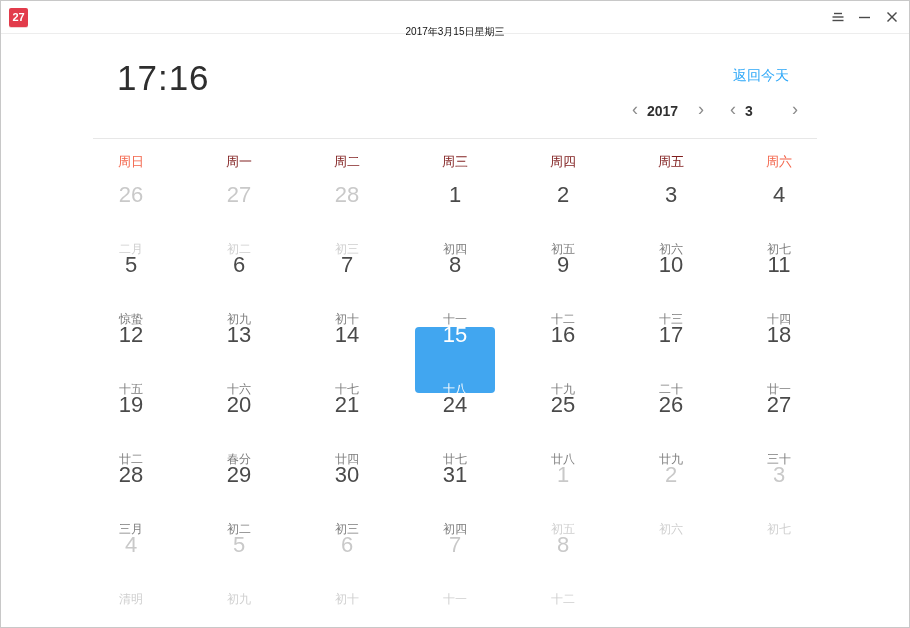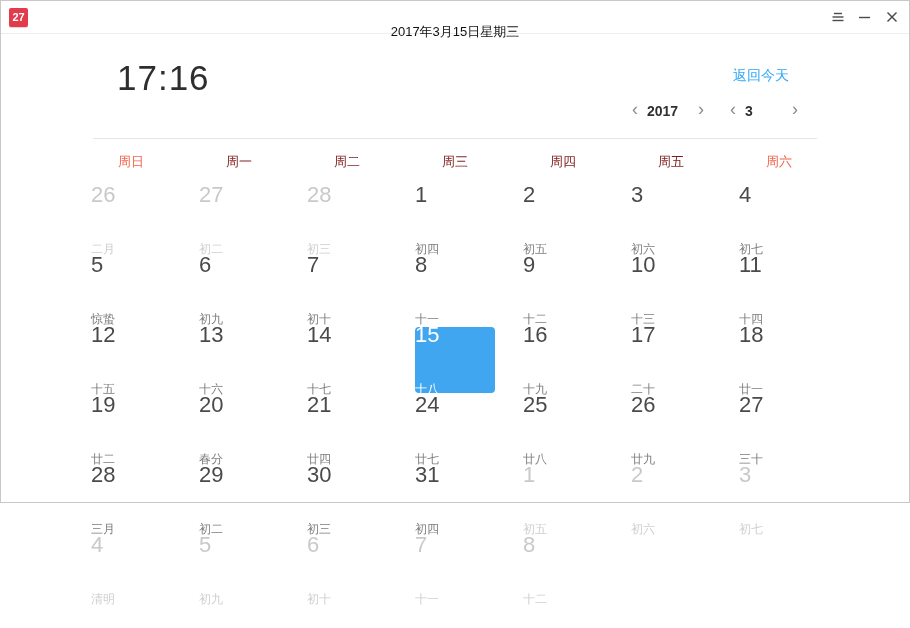--- a/index.html
+++ b/index.html
@@ -3,21 +3,21 @@
 <meta charset="utf-8">
 <style>
   * { margin: 0; padding: 0; box-sizing: border-box; }
   html, body { width: 910px; height: 628px; }
   body {
     font-family: "Liberation Sans", "DejaVu Sans", sans-serif;
     background: #ffffff;
     overflow: hidden;
   }
   .window {
-    width: 910px; height: 503px;
+    width: 910px; height: 628px;
     border: 1px solid #c8c8c8;
     background: #fff;
     display: flex; flex-direction: column;
   }
   
   .titlebar {
     height: 33px; flex: 0 0 33px;
     display: flex; align-items: center;
     border-bottom: 1px solid #ededed;
     position: relative;
@@ -29,21 +29,21 @@
     background: #e23b4b;
     border-radius: 2px;
     color: #fff;
     font-size: 11px; font-weight: bold;
     display: flex; align-items: center; justify-content: center;
     box-shadow: 0 1px 0 #f3d2d5;
   }
   .titlebar-title {
     position: absolute; left: 0; right: 0;
     text-align: center;
-    font-size: 13px; color: #111;
+    font-size: 10px; color: #111;
     font-weight: 500;
     pointer-events: none;
     margin-top: 30px;
   }
   .titlebar-buttons {
     margin-left: auto;
     display: flex; align-items: center;
     height: 100%;
   }
   .tb-btn {
@@ -103,21 +103,21 @@
   .weekday.weekend { color: #f3664c; }
   .day-cell {
     height: 70px;
     display: flex; align-items: center; justify-content: center;
     cursor: pointer;
   }
   .day-inner {
     width: 80px; height: 66px;
     border-radius: 4px;
     display: flex; flex-direction: column;
-    align-items: flex-start; justify-content: center; gap: 30px;
+    align-items: center; justify-content: center; gap: 30px;
   }
   .day-number {
     font-size: 22px; font-weight: 200;
     color: #4a4a4a; line-height: 26px;
   }
   .day-lunar {
     font-size: 12px; color: #7d7d7d;
     line-height: 18px; margin-top: 2px;
   }
   .day-cell.other .day-number { color: #c9c9c9; }

